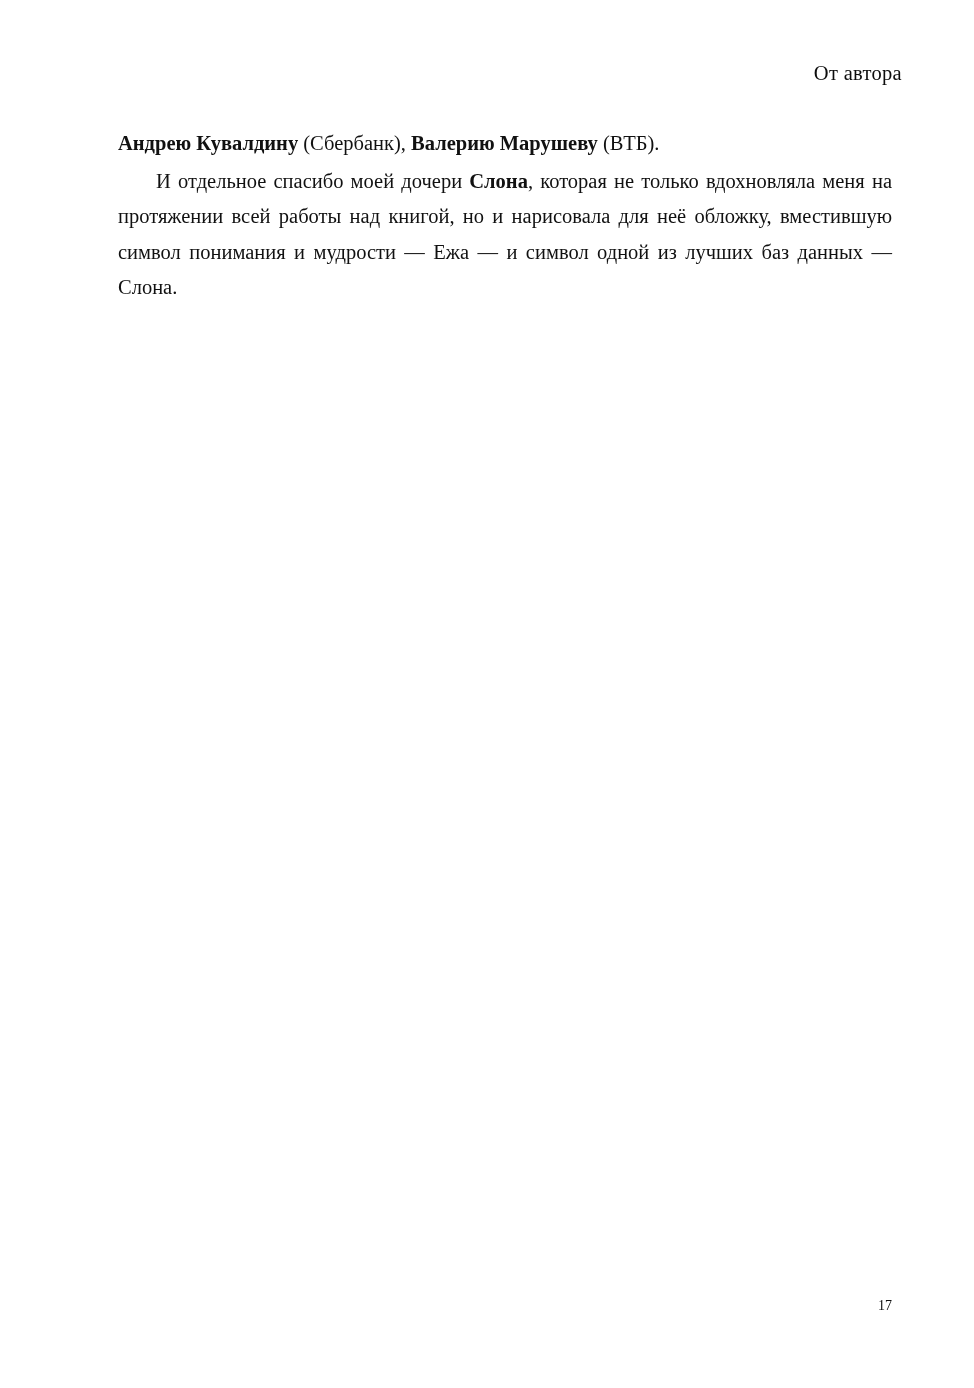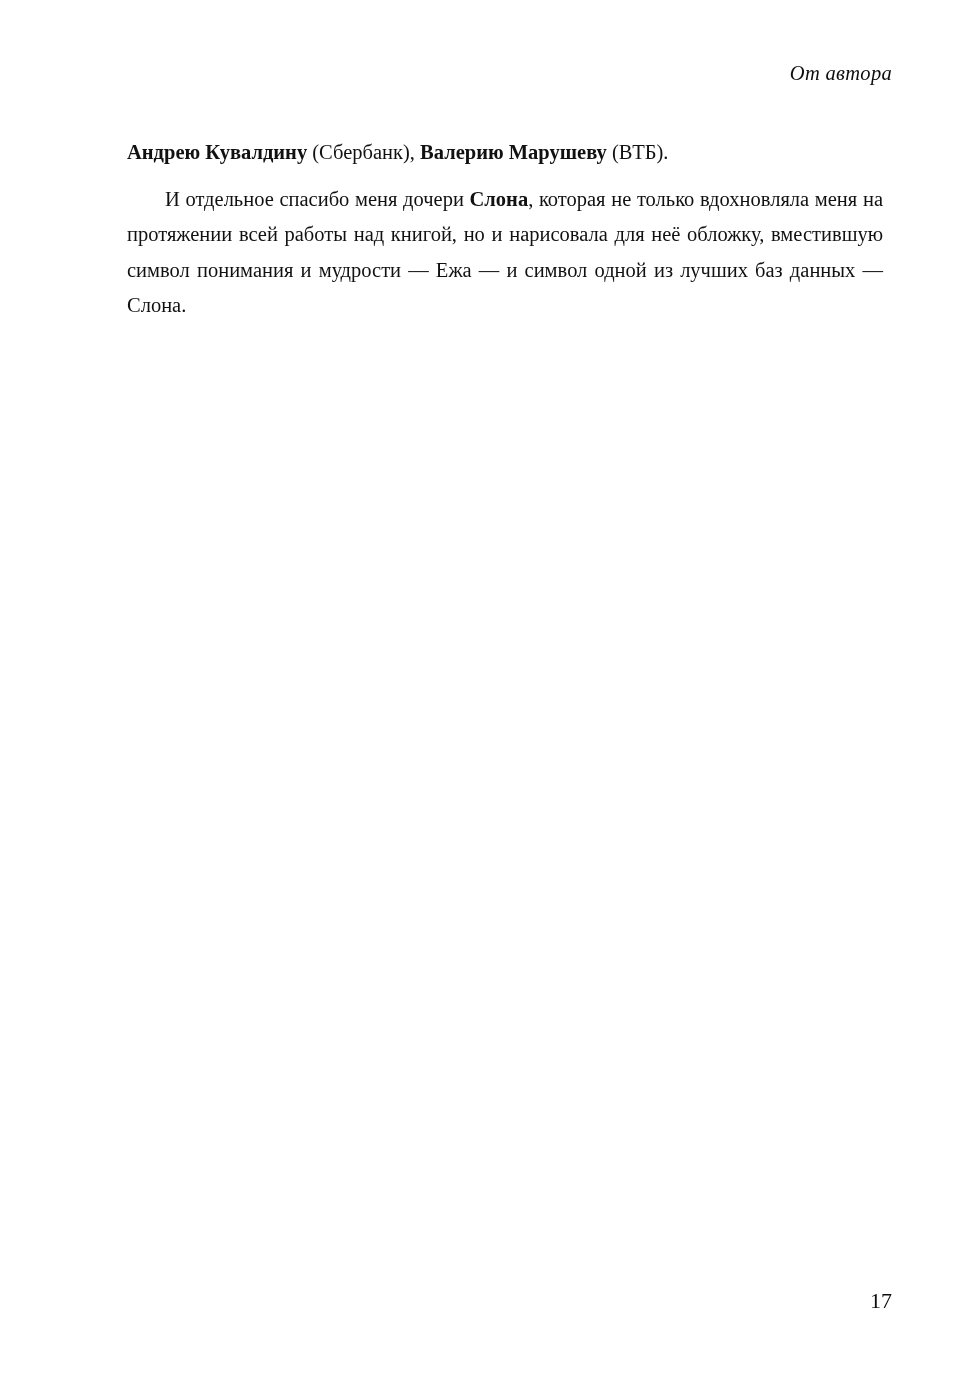--- a/index.html
+++ b/index.html
@@ -13,68 +13,67 @@
     height: 1388px;
     background: #ffffff;
     font-family: "Liberation Serif", "DejaVu Serif", serif;
     color: #111111;
     box-sizing: border-box;
     overflow: hidden;
   }
   .running-head {
     position: absolute;
     top: 62px;
-    right: 82px;
-    font-style: italic;
+    right: 72px;
     font-size: 20.5px;
     letter-spacing: 0.3px;
     color: #0d0d0d;
     white-space: nowrap;
   }
   .content {
     position: absolute;
     top: 124px;
     left: 116px;
     width: 778px;
   }
   p {
-    margin: 11px;
+    margin: 2px;
     font-size: 20.5px;
     line-height: 35.5px;
     text-align: justify;
     text-justify: inter-word;
     color: #111111;
     hyphens: manual;
   }
   p.first {
     text-indent: 0;
   }
   p.indent {
     text-indent: 38px;
   }
   .b {
     font-weight: bold;
   }
   .page-number {
     position: absolute;
     bottom: 74px;
     right: 82px;
-    font-size: 22px;
+    font-size: 14px;
     color: #0d0d0d;
   }
 </style>
 </head>
 <body>
 
 <div class="page">
 
   <div class="running-head">От автора</div>
 
   <div class="content">
     <div id="paragraphs">
         <p class="first"><span class="b">Андрею Кувалдину</span><span> (Сбербанк), </span><span class="b">Валерию Марушеву</span><span> (ВТБ).</span></p>
-        <p class="indent"><span>И отдельное спасибо меня дочери </span><span class="b">Слона</span><span>, которая не только вдохновляла меня на протяжении всей работы над книгой, но и нарисовала для неё обложку, вместившую символ понимания и мудрости — Ежа — и символ одной из лучших баз данных — Слона.</span></p>
+        <p class="indent"><span>И отдельное спасибо моей дочери </span><span class="b">Слона</span><span>, которая не только вдохновляла меня на протяжении всей работы над книгой, но и нарисовала для неё обложку, вместившую символ понимания и мудрости — Ежа — и символ одной из лучших баз данных — Слона.</span></p>
       </div>
   </div>
 
   <div class="page-number">17</div>
 
 </div>
 
 </body></html>

